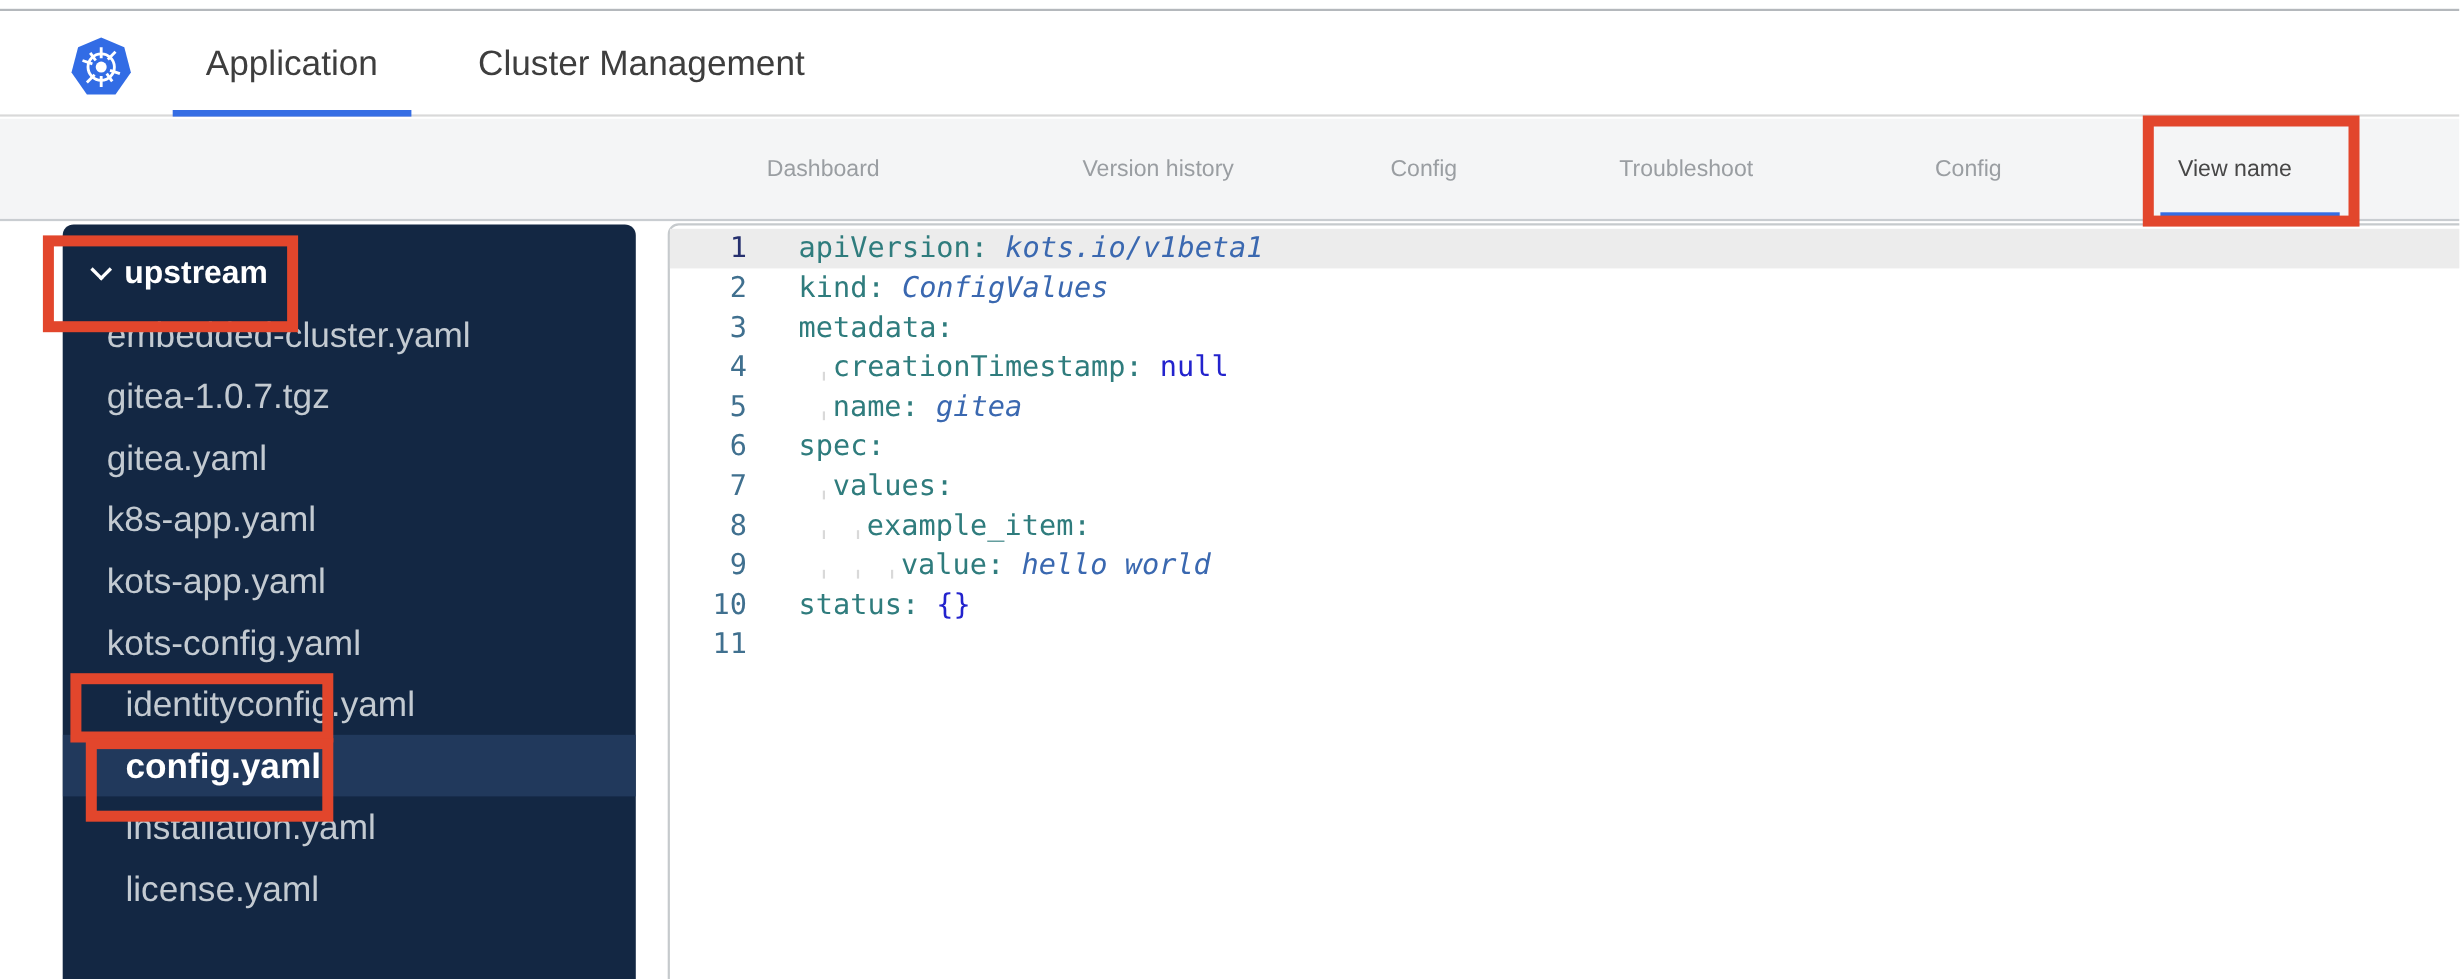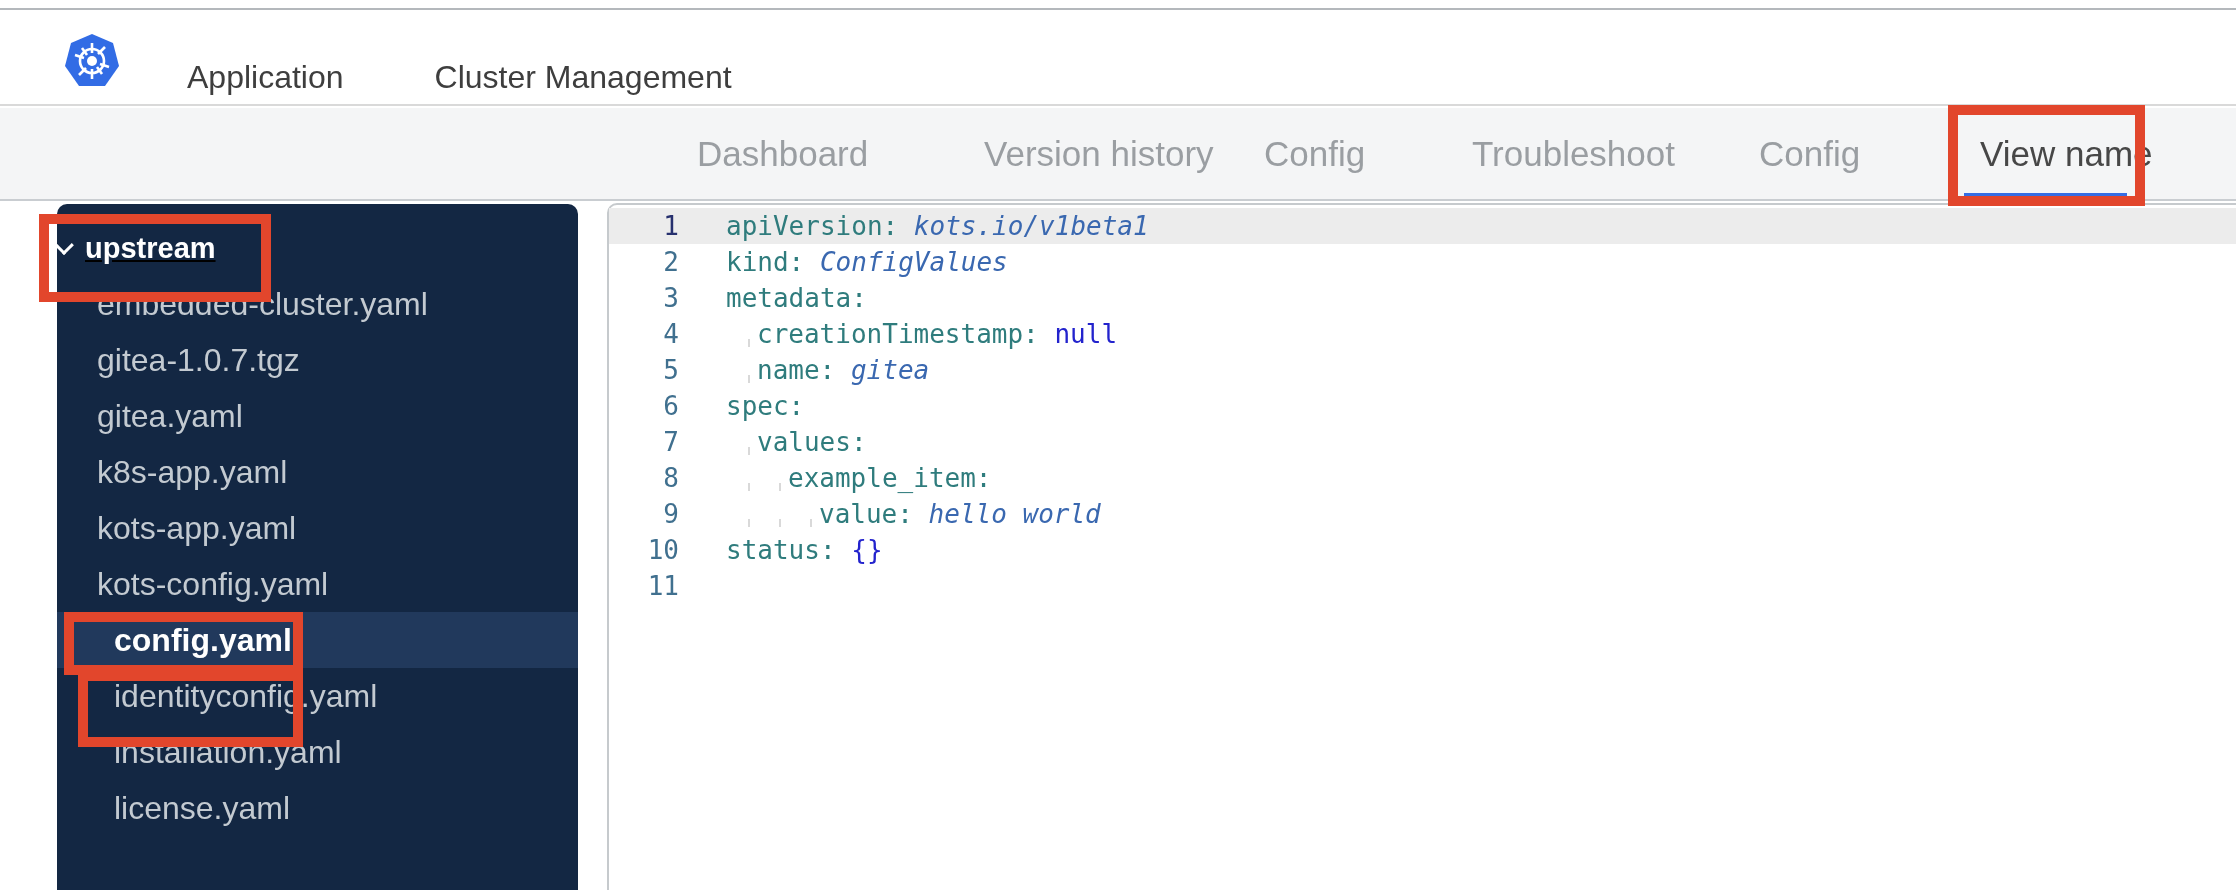--- a/index.html
+++ b/index.html
@@ -7,50 +7,50 @@
   body { font-family:"Liberation Sans", sans-serif; }
   .screen { position:relative; width:2236px; height:890px; background:#fff; overflow:hidden; }
 
   
   .top-hairline { position:absolute; left:0; top:8px; width:100%; height:2px; background:#b4b8bc; }
 
   
   .topbar { position:absolute; left:0; top:10px; width:100%; height:96px;
             background:#fff; border-bottom:2px solid #d9d9d9; display:flex; align-items:stretch; }
   .logo-wrap { position:absolute; left:63px; top:23px; width:58px; height:60px; }
-  .tabs { display:flex; margin-left:157px; gap:31px; height:100%;margin-top:20px; }
+  .tabs { display:flex; margin-left:157px; gap:31px; height:100%; }
   .tab { position:relative; display:flex; align-items:center; justify-content:center;
          padding:0 30px; font-size:32px; color:#3e3e3e; cursor:pointer; }
   .tab.active::after { content:""; position:absolute; left:0; right:0; bottom:-2px; height:6px; background:#356de4; }
 
   
   .navbar { position:absolute; left:0; top:108px; width:100%; height:93px;
             background:#f4f5f6; border-bottom:2px solid #c9cdd1; }
   .nav-item { position:absolute; top:0; height:91px; display:flex; align-items:center;
-              font-size:35px; color:#9a9ea2; cursor:pointer; white-space:nowrap; }
+              font-size:21px; color:#9a9ea2; cursor:pointer; white-space:nowrap; }
   .nav-item.active { color:#474747; }
   .nav-item:nth-child(1){ left:697px; }
   .nav-item:nth-child(2){ left:984px; }
   .nav-item:nth-child(3){ left:1264px; }
   .nav-item:nth-child(4){ left:1472px; }
   .nav-item:nth-child(5){ left:1759px; }
   .nav-item:nth-child(6){ left:1980px; }
   .nav-underline { position:absolute; left:1964px; bottom:0px; width:163px; height:6px; background:#356de4; }
 
   
   .sidebar { position:absolute; left:57px; top:204px; width:521px; height:700px;
              background:#132743; border-radius:10px 10px 0 0; padding-top:16px; overflow:hidden; }
   .row { height:56px; display:flex; align-items:center; cursor:pointer; }
   .row .label { color:#c3cad1; font-size:32px; }
   .row.folder .label { color:#ffffff; font-weight:bold; font-size:29px; }
   .row.selected { background:#21395c; }
   .row.selected .label { color:#ffffff; font-weight:bold; }
   .chev { width:14px; height:14px; border-right:3px solid #fff; border-bottom:3px solid #fff;
           transform:rotate(45deg) translate(-2px,-2px); margin-right:14px; flex:none; }
-  .pad-f0 { padding-left:0;text-decoration:underline; }   
+  .pad-f0 { padding-left:28px; }   
   .pad-l1 { padding-left:40px; }   
   .pad-f1 { padding-left:36px; }   
   .pad-l2 { padding-left:57px; }   
 
   
   .editor { position:absolute; left:607px; top:203px; width:1640px; height:700px;
             background:#fff; border:2px solid #c6cacd; border-radius:10px 10px 0 0; padding-top:3px; }
   .cline { display:flex; height:36px; line-height:36px; font-family:"DejaVu Sans Mono", monospace; font-size:26px; }
   .cline.active { background:#ececec; }
   .ln { width:70px; text-align:right; color:#40708f; flex:none;
@@ -129,25 +129,25 @@
       </div>
       <div class="row pad-l1">
         <span class="label">k8s-app.yaml</span>
       </div>
       <div class="row pad-l1">
         <span class="label">kots-app.yaml</span>
       </div>
       <div class="row pad-l1">
         <span class="label">kots-config.yaml</span>
       </div>
+      <div class="row pad-l2">
+        <span class="label">identityconfig.yaml</span>
+      </div>
       <div class="row pad-l2 selected">
         <span class="label">config.yaml</span>
-      </div>
-      <div class="row pad-l2">
-        <span class="label">identityconfig.yaml</span>
       </div>
       <div class="row pad-l2">
         <span class="label">installation.yaml</span>
       </div>
       <div class="row pad-l2">
         <span class="label">license.yaml</span>
       </div>
     </aside>
 
   <div class="editor" id="editor">

